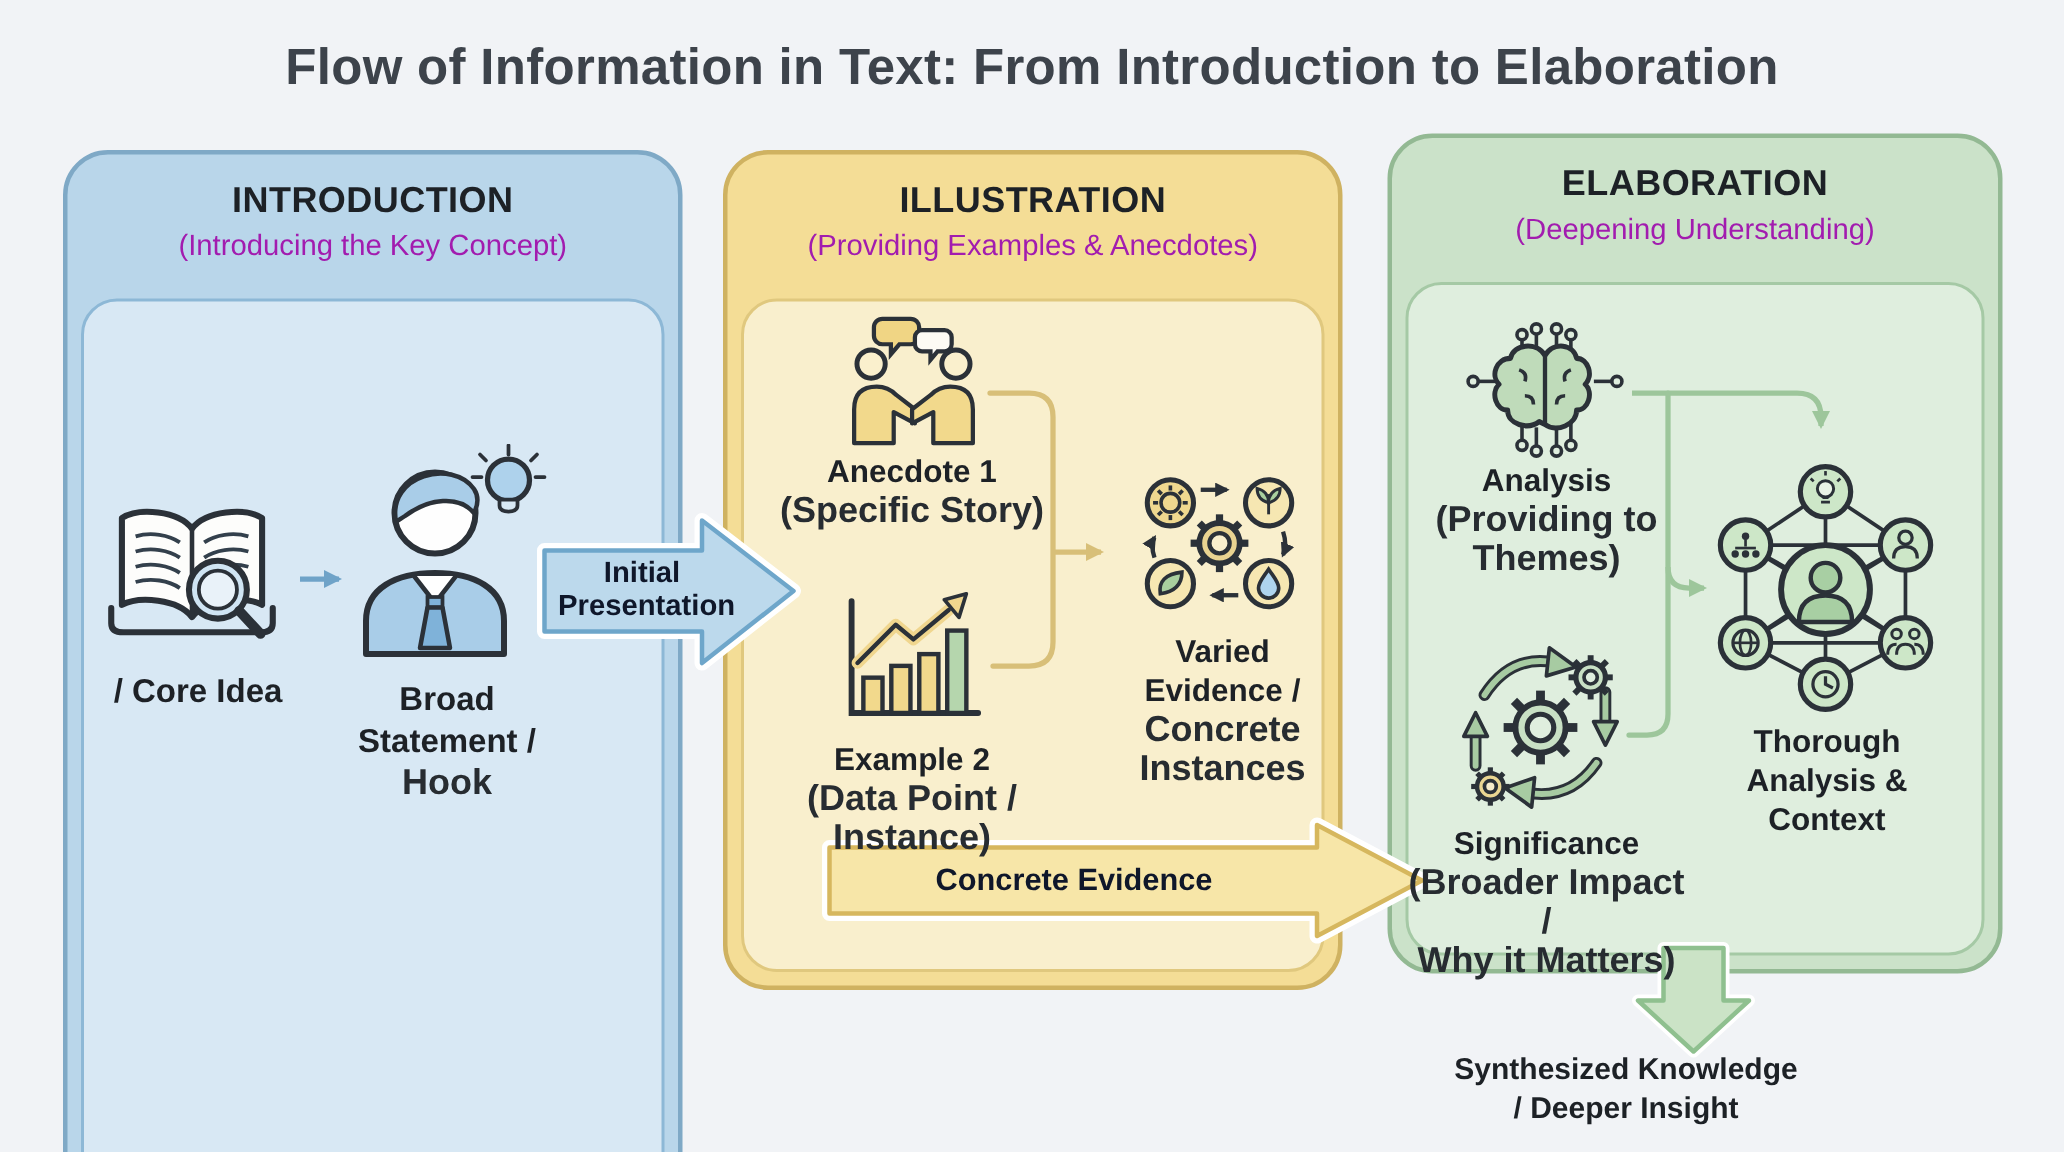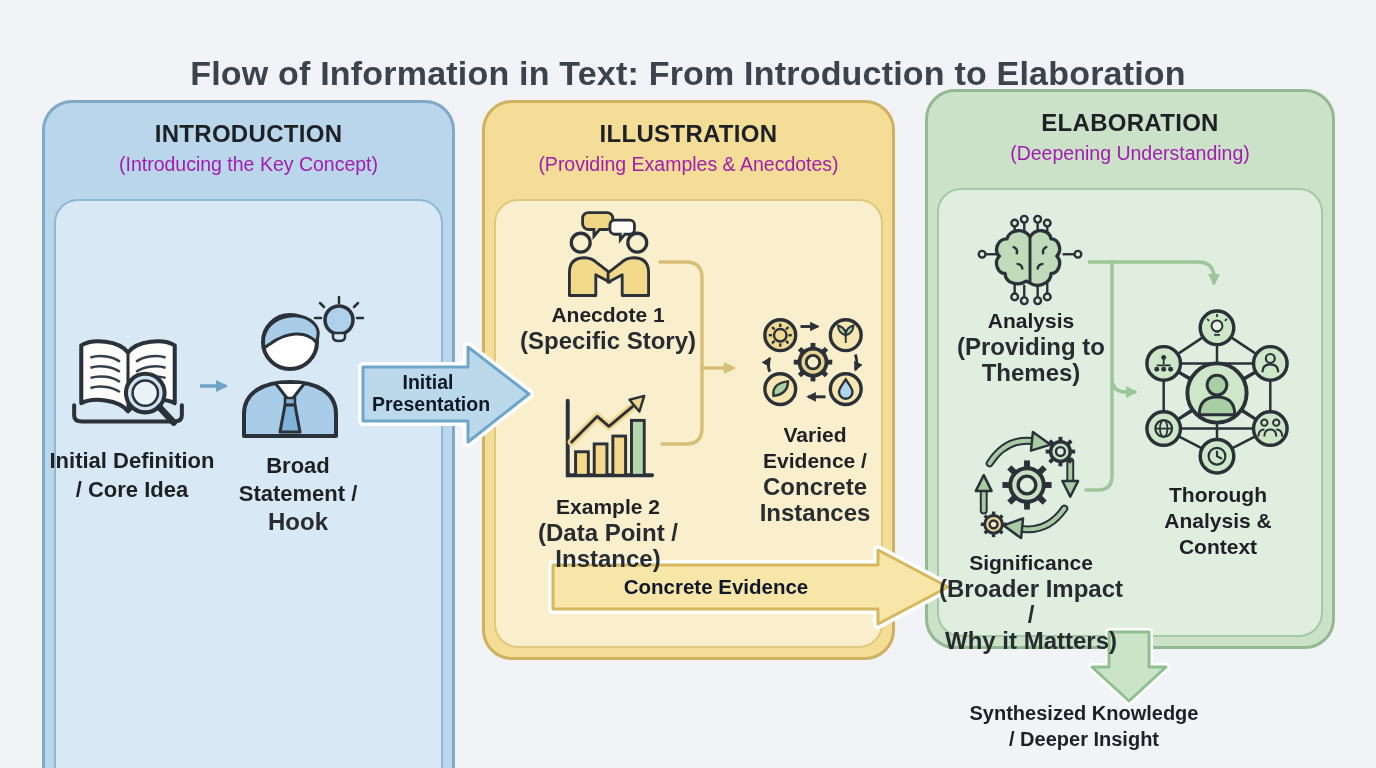--- a/index.html
+++ b/index.html
@@ -1,18 +1,18 @@
 <!DOCTYPE html>
 <html><head>
 <meta charset="utf-8">
 <style>
   html,body{margin:0;padding:0;}
   body{width:1376px;height:768px;background:#f1f3f6;font-family:"Liberation Sans",sans-serif;color:#22262b;position:relative;overflow:hidden;}
   .stage{position:absolute;inset:0;}
-  .main-title{position:absolute;top:26px;left:0;width:100%;text-align:center;font-size:34px;font-weight:600;color:#3d434b;letter-spacing:.2px;margin-top:28px;}
+  .main-title{position:absolute;top:26px;left:0;width:100%;text-align:center;font-size:34px;font-weight:600;color:#3d434b;letter-spacing:.2px;}
   .panel{position:absolute;border-radius:30px;border:3px solid;box-sizing:border-box;z-index:1;}
   .panel-inner{position:absolute;left:9px;right:9px;top:96px;bottom:9px;border-radius:24px;border:2.5px solid;}
   .panel-head{position:absolute;top:17px;left:0;width:100%;text-align:center;z-index:2;}
   .panel-head .pt{font-size:24px;font-weight:700;letter-spacing:.3px;color:#1d2126;}
   .panel-head .ps{font-size:19.5px;margin-top:5px;color:#a21caf;}
   #panel-intro{left:42px;top:100px;width:413px;height:708px;background:#b9d6ea;border-color:#7fa9c6;}
   #panel-intro .panel-inner{background:#d8e8f4;border-color:#8db8d6;}
   #panel-illu{left:482px;top:100px;width:413px;height:560px;background:#f4dd96;border-color:#cfb261;}
   #panel-illu .panel-inner{background:#f9efcd;border-color:#e0c87e;}
   #panel-elab{left:925px;top:89px;width:410px;height:560px;background:#cbe2c9;border-color:#93b993;}
@@ -335,21 +335,20 @@
     <circle cx="78" cy="156" r="17" fill="#cde7c8" stroke="#2b3138" stroke-width="3.5"></circle>
     <circle cx="78" cy="156" r="8.5" fill="none" stroke="#2b3138" stroke-width="2.2"></circle>
     <path d="M78,150.5 V156 L83,158.5" fill="none" stroke="#2b3138" stroke-width="2.2"></path>
     <circle cx="132" cy="128" r="17" fill="#cde7c8" stroke="#2b3138" stroke-width="3.5"></circle>
     <circle cx="126" cy="122" r="3.2" fill="none" stroke="#2b3138" stroke-width="2"></circle>
     <circle cx="138" cy="122" r="3.2" fill="none" stroke="#2b3138" stroke-width="2"></circle>
     <path d="M120,136 q0,-7 6,-7 M138,129 q6,0 6,7 M126,136 q0,-7 6,-7 q6,0 6,7" fill="none" stroke="#2b3138" stroke-width="2"></path>
   </svg>
 
   <div class="lbl" id="lb-def">
-    <div>Initial Definition</div>
     <div>/ Core Idea</div>
   </div>
 
   <div class="lbl" id="lb-hook">
     <div>Broad</div>
     <div>Statement /</div>
     <div class="reg">Hook</div>
   </div>
 
   <div class="lbl" id="lb-anec">

